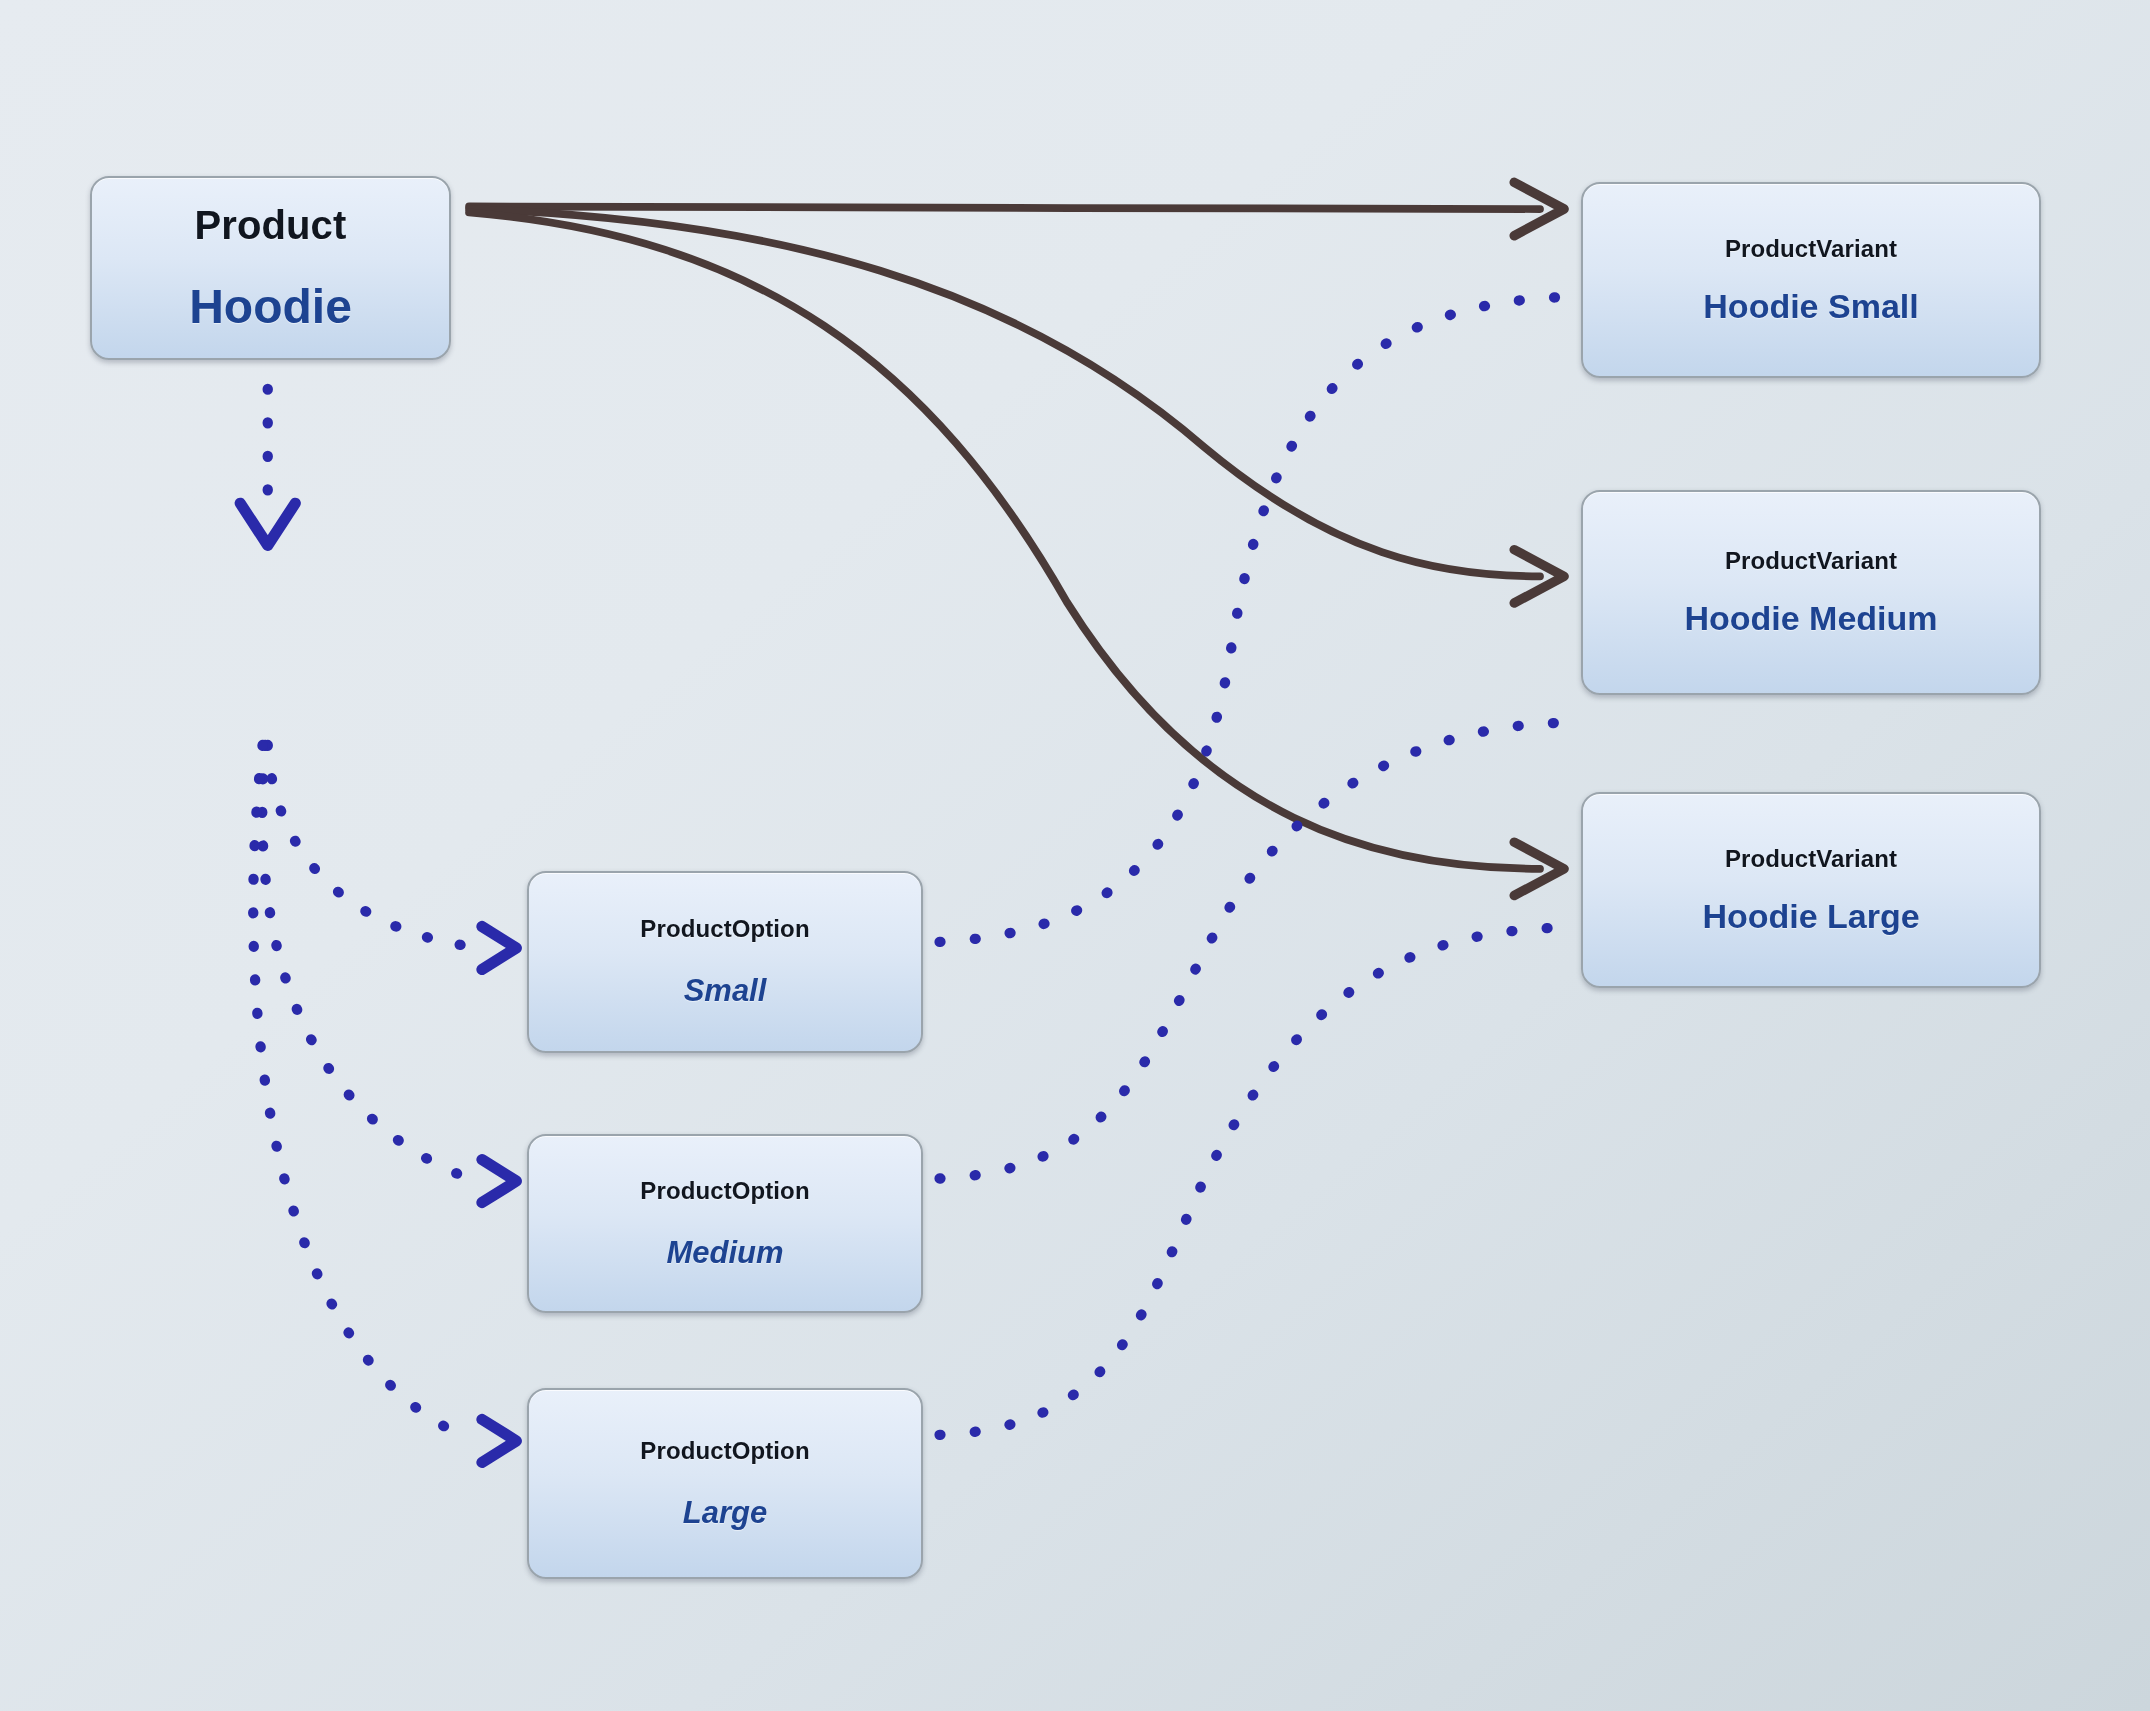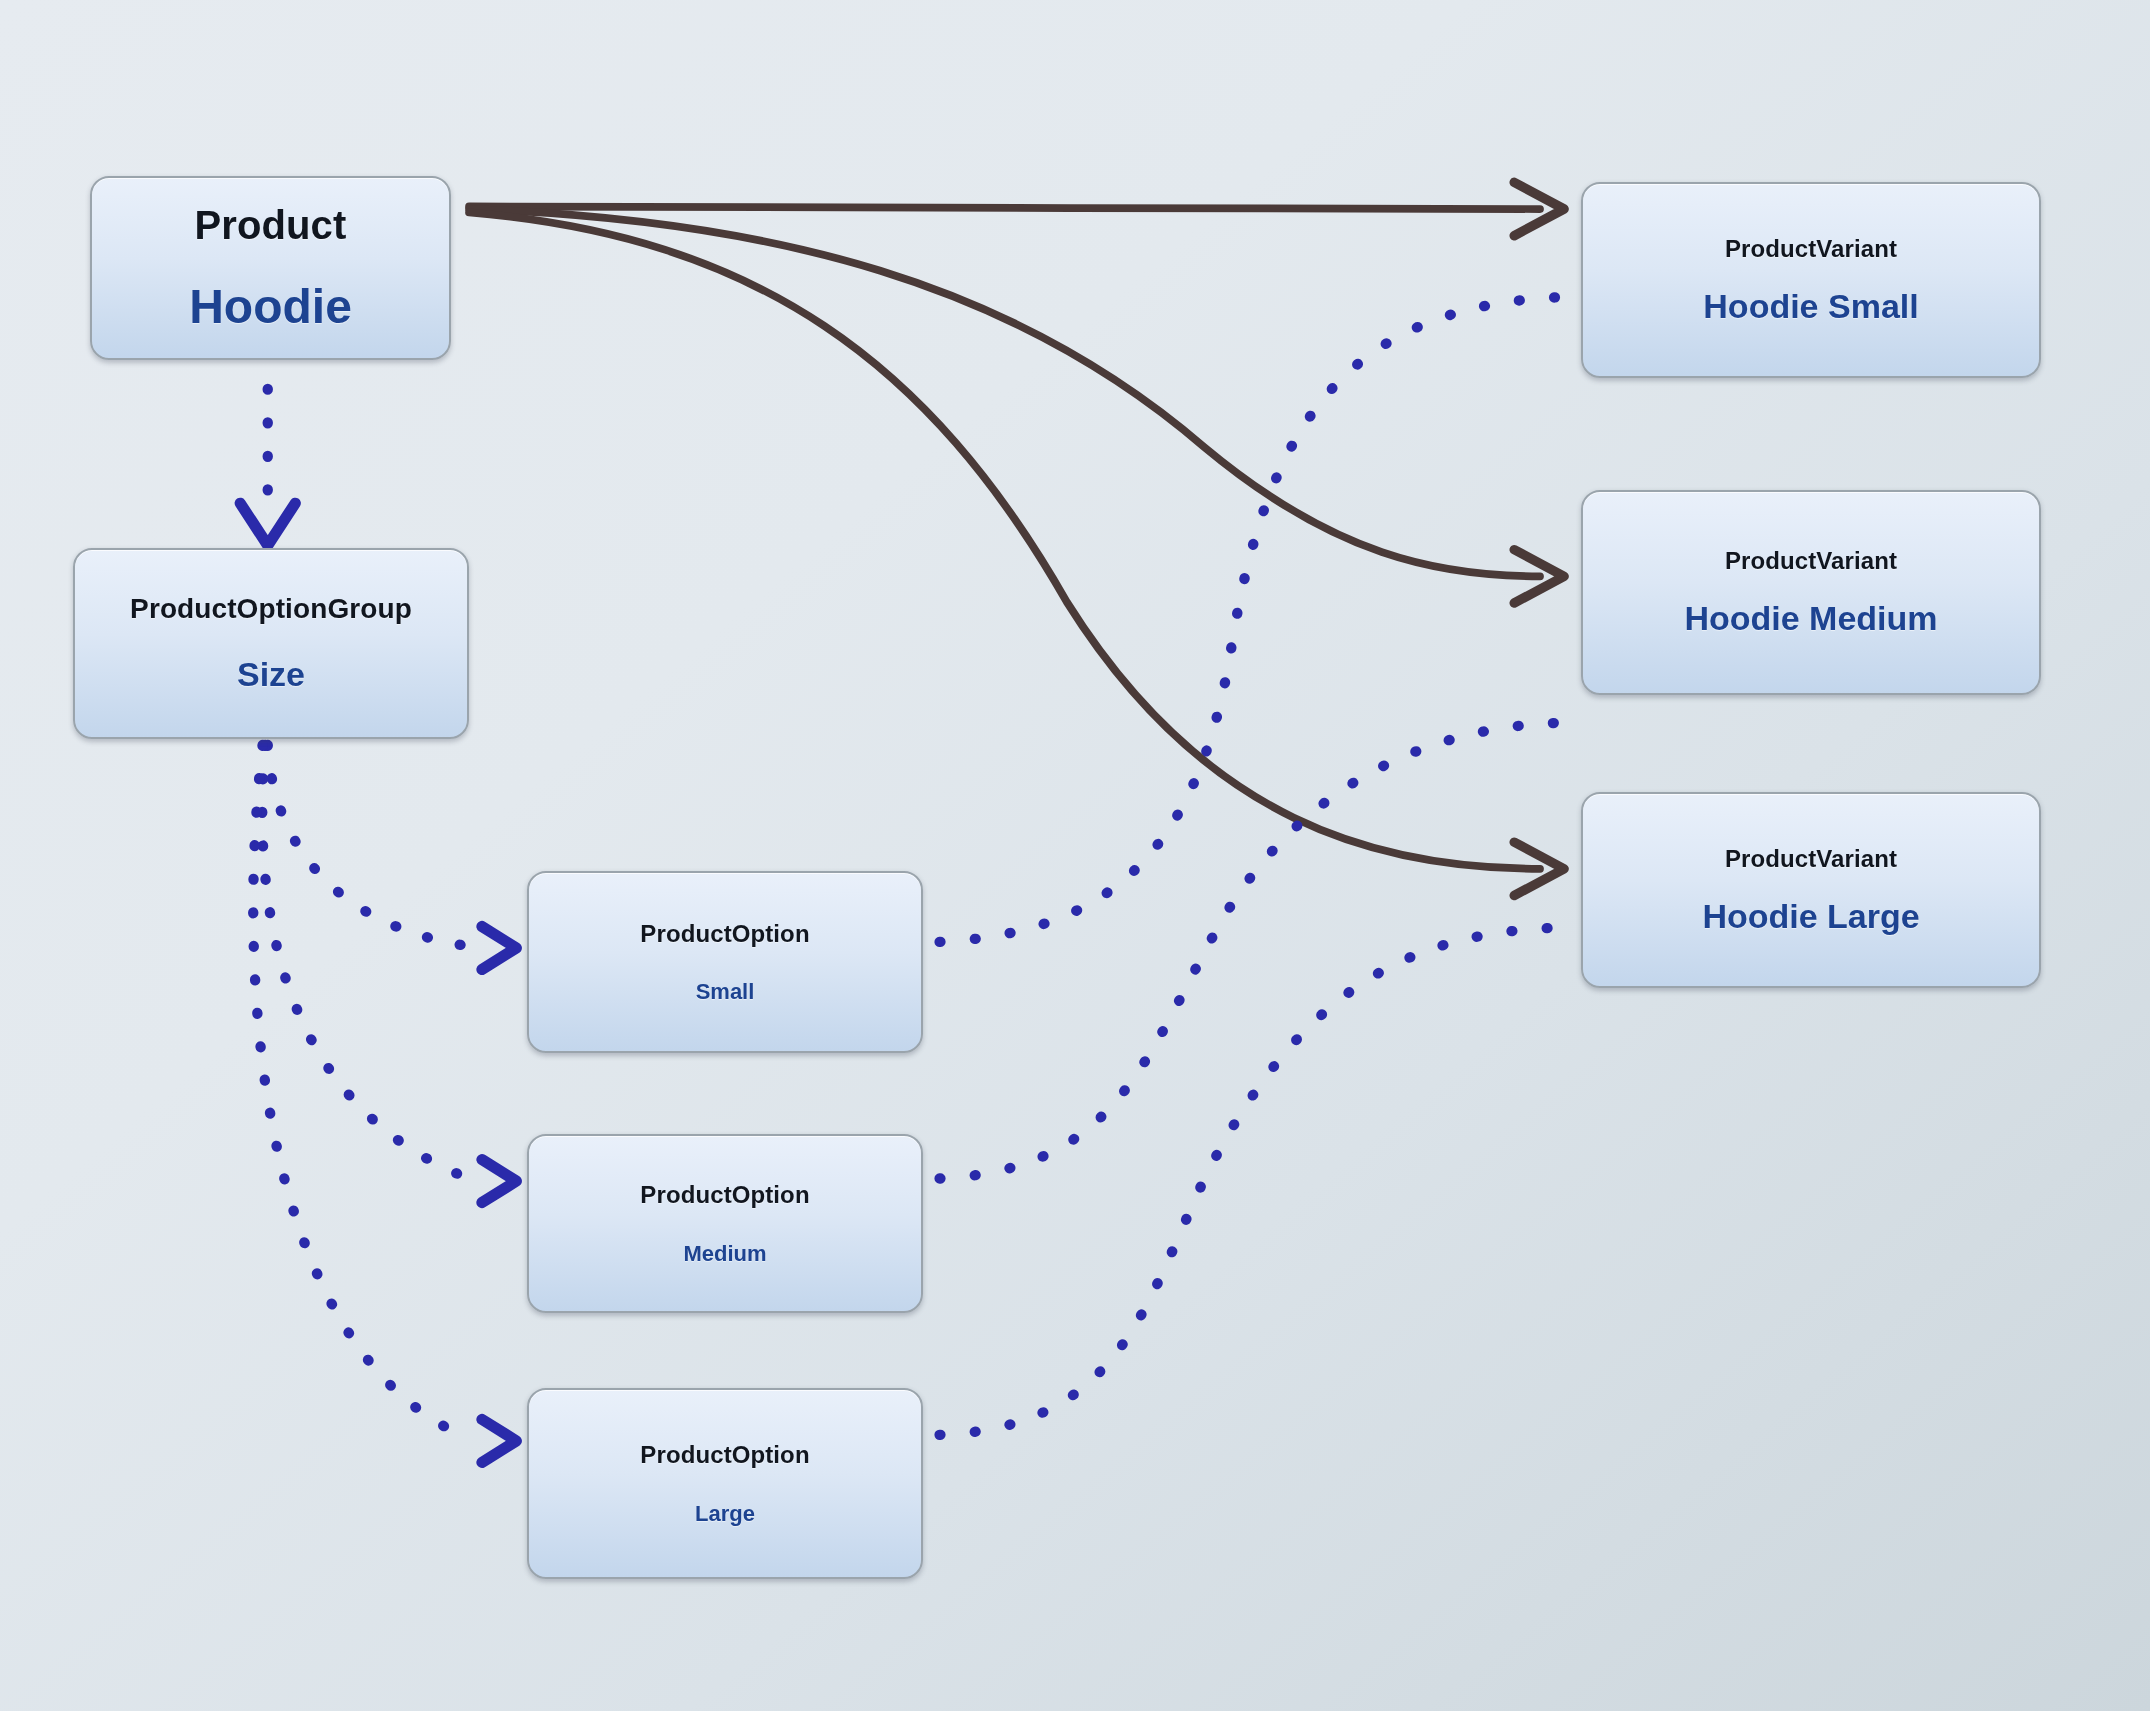--- a/index.html
+++ b/index.html
@@ -38,21 +38,21 @@
   }
 
   
   .n-lg .type{font-size:40px;}
   .n-lg .val{font-size:48px;margin-top:36px;text-align:right;}
 
   .n-md .type{font-size:24px;}
   .n-md .val{font-size:34px;margin-top:28px;}
 
   .n-sm .type{font-size:24px;}
-  .n-sm .val{font-size:22px;margin-top:34px;}
+  .n-sm .val{font-size:31px;margin-top:34px;font-style:italic;}
 
   .n-grp .type{font-size:28px;}
   .n-grp .val{font-size:34px;margin-top:33px;}
 </style>
 </head>
 <body>
 
 <div id="canvas">
 
   <svg class="edges" viewBox="0 0 2500 1989">
@@ -90,24 +90,20 @@
       <path d="M1092,1370 C1300,1360 1330,1230 1420,1070 C1520,900 1680,840 1830,840"></path>
       <path d="M1092,1668 C1300,1660 1330,1520 1400,1370 C1520,1130 1660,1080 1830,1078"></path>
     </g>
   </svg>
 
   <div class="node n-lg" style="left:90px;top:176px;width:361px;height:184px;">
     <div class="type">Product</div>
     <div class="val">Hoodie</div>
   </div>
 
-  <div class="node n-grp" style="left:73px;top:548px;width:396px;height:191px;">
-    <div class="type">ProductOptionGroup</div>
-    <div class="val">Size</div>
-  </div>
 
   <div class="node n-sm" style="left:527px;top:871px;width:396px;height:182px;">
     <div class="type">ProductOption</div>
     <div class="val">Small</div>
   </div>
 
   <div class="node n-sm" style="left:527px;top:1134px;width:396px;height:179px;">
     <div class="type">ProductOption</div>
     <div class="val">Medium</div>
   </div>

